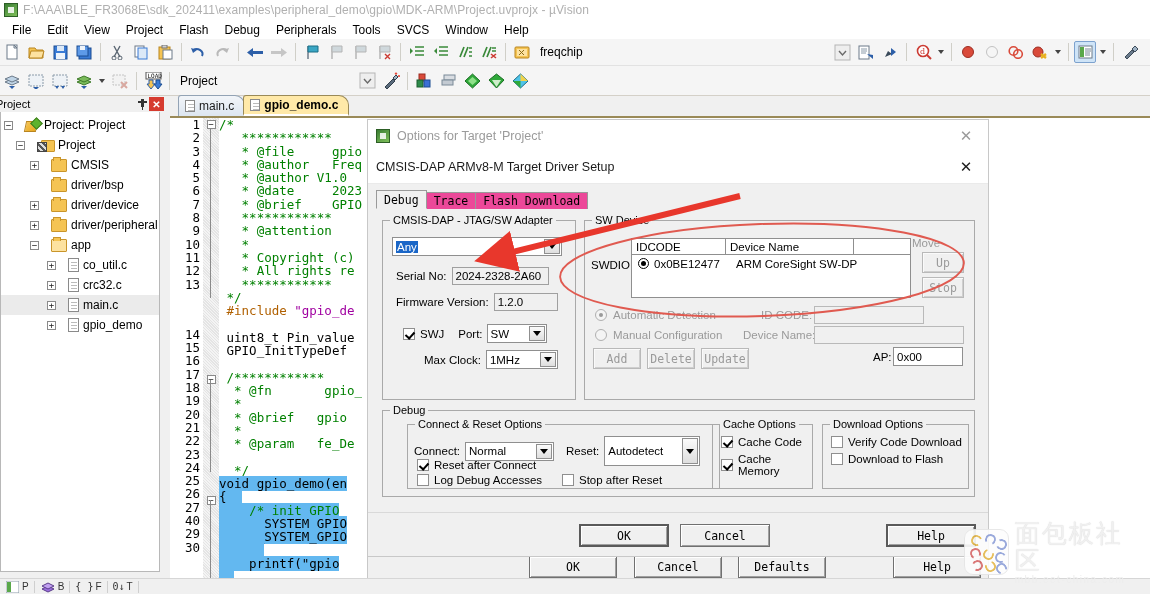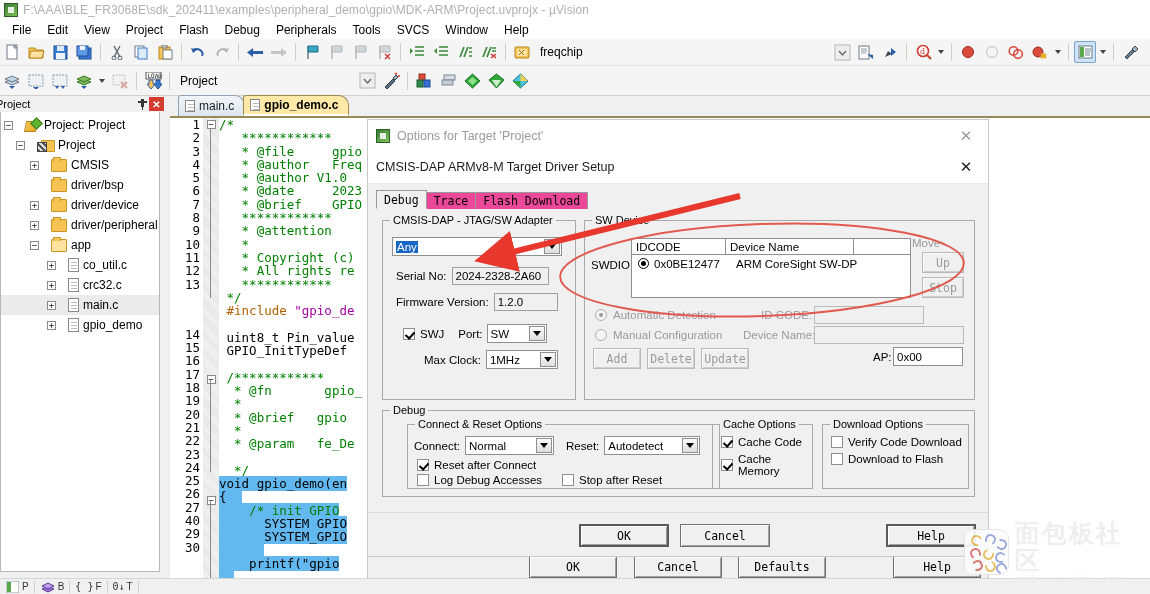--- a/index.html
+++ b/index.html
@@ -901,21 +901,21 @@
 
         <div style="position:absolute;left:6px;top:11px;display:flex;align-items:center;">
           <span class="lbl">Connect:</span>
           <span class="cbox" style="width:89px;height:19px;margin-left:5px;position:relative;">
             <span>Normal</span>
             <span class="arrow">
                 <i></i>
               </span>
           </span>
           <span class="lbl" style="margin-left:12px;">Reset:</span>
-          <span class="cbox" style="width:96px;height:19px;margin-left:5px;position:relative;">
+          <span class="cbox" style="width:96px;height:30px;margin-left:5px;position:relative;">
             <span>Autodetect</span>
             <span class="arrow">
                 <i></i>
               </span>
           </span>
         </div>
 
         <span class="chk" style="position:absolute;left:9px;top:34px;">
           <span class="bx on"></span>
           <span>Reset after Connect</span>

